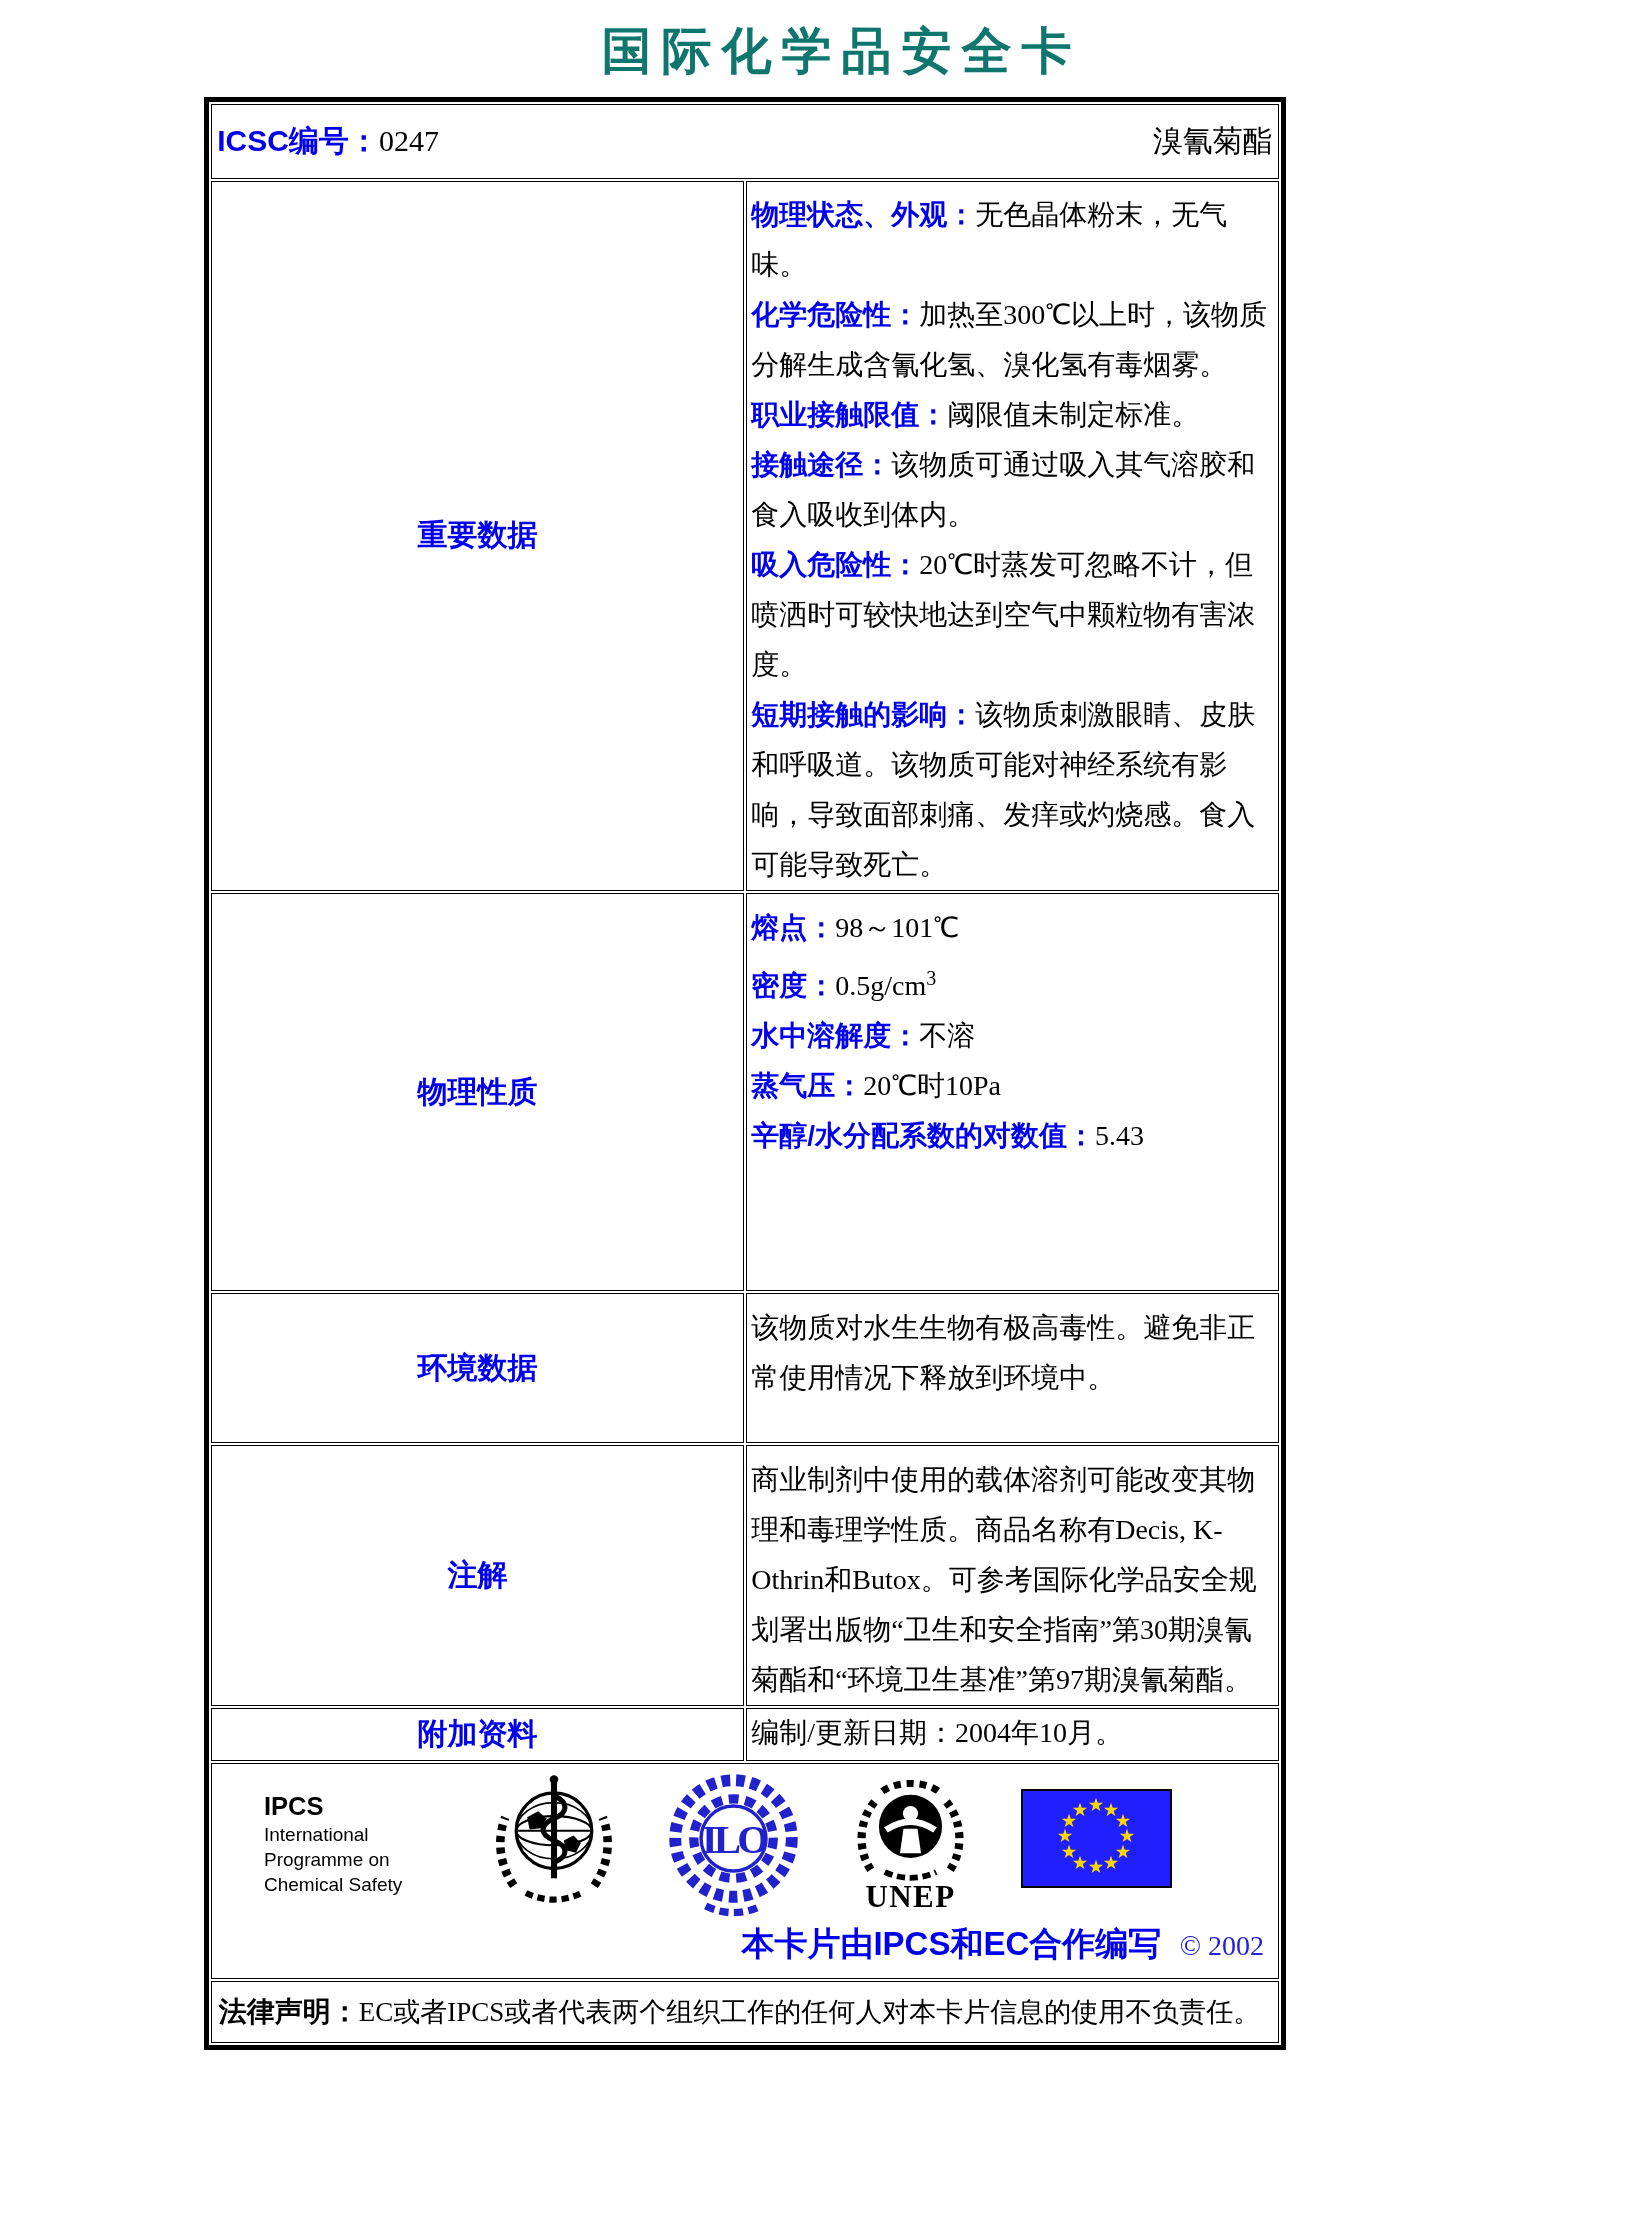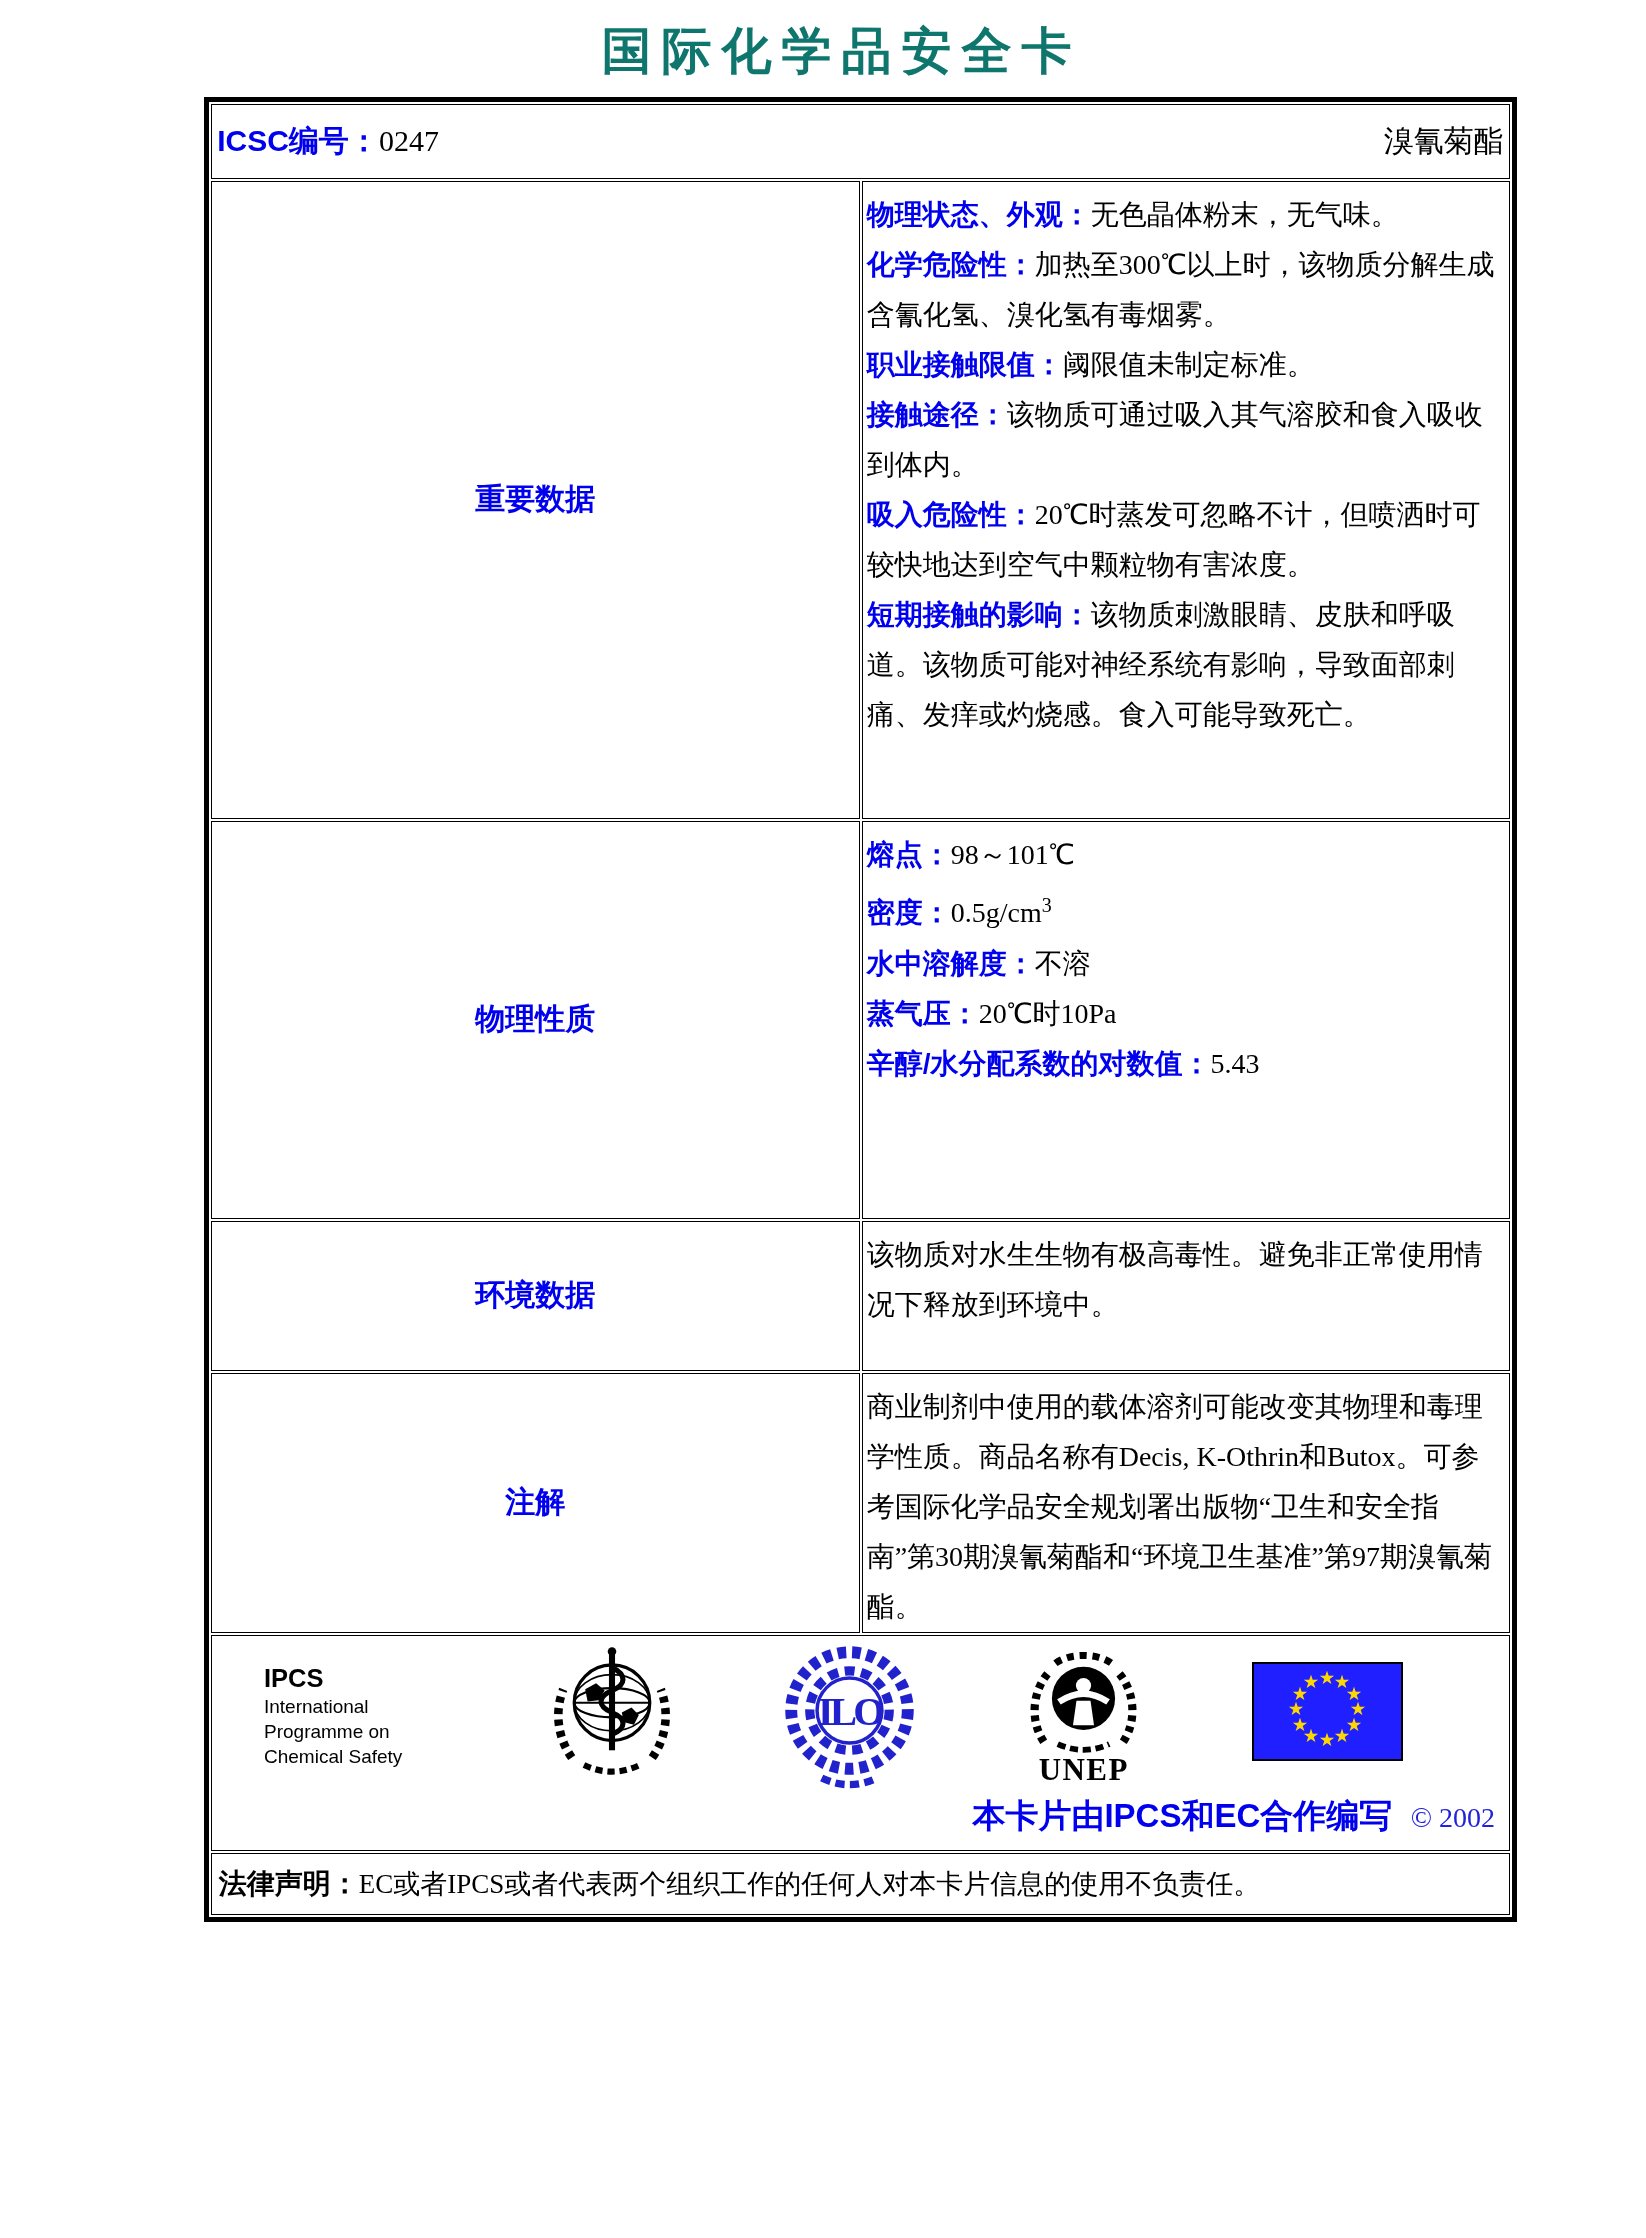--- a/index.html
+++ b/index.html
@@ -8,21 +8,21 @@
     font-family:"Liberation Serif", serif; color:#000;
   }
   .wrap { margin-left:204px; width:1275px; }
   .page-title {
     margin:18.4px 0 11.3px 0; text-align:center;
     font-family:"Liberation Sans", sans-serif; font-weight:bold;
     font-size:50px; letter-spacing:10px; color:#0f766e; white-space:nowrap;
   }
   table.card {
     border-collapse:separate; border-spacing:2.1px;
-    border:5px solid #000; background:#fff; width:1313px; table-layout:fixed;
+    border:5px solid #000; background:#fff; width:1082px; table-layout:fixed;
   }
   td { border:1.4px solid #000; background:#fff; }
   td.rowlabel {
     width:177px; text-align:center; vertical-align:middle;
     color:#0000ee; font-family:"Liberation Sans", sans-serif;
     font-weight:bold; font-size:30px;
   }
   td.content { vertical-align:top; padding:8.5px 5.7px 0 4.2px; font-size:28px; }
   .content p { margin:0; line-height:50px; }
   .blab {
@@ -131,20 +131,26 @@
       </td>
     </tr>
 
     <tr>
       <td class="rowlabel h-notes">注解</td>
       <td class="content">
         <p>商业制剂中使用的载体溶剂可能改变其物理和毒理学性质。商品名称有Decis, K-Othrin和Butox。可参考国际化学品安全规划署出版物“卫生和安全指南”第30期溴氰菊酯和“环境卫生基准”第97期溴氰菊酯。</p>
       </td>
     </tr>
 
+    <tr>
+      <td class="rowlabel h-addl">附加资料</td>
+      <td class="content h-addl">
+        <p class="content-line">编制/更新日期：2004年10月。</p>
+      </td>
+    </tr>
 
     <tr>
       <td colspan="2" class="logos">
         <div class="logo-strip">
           <div class="ipcs-block">
             <div class="ipcs-title">IPCS</div>
             <div>International Programme on Chemical Safety</div>
           </div>
 
           <span>

